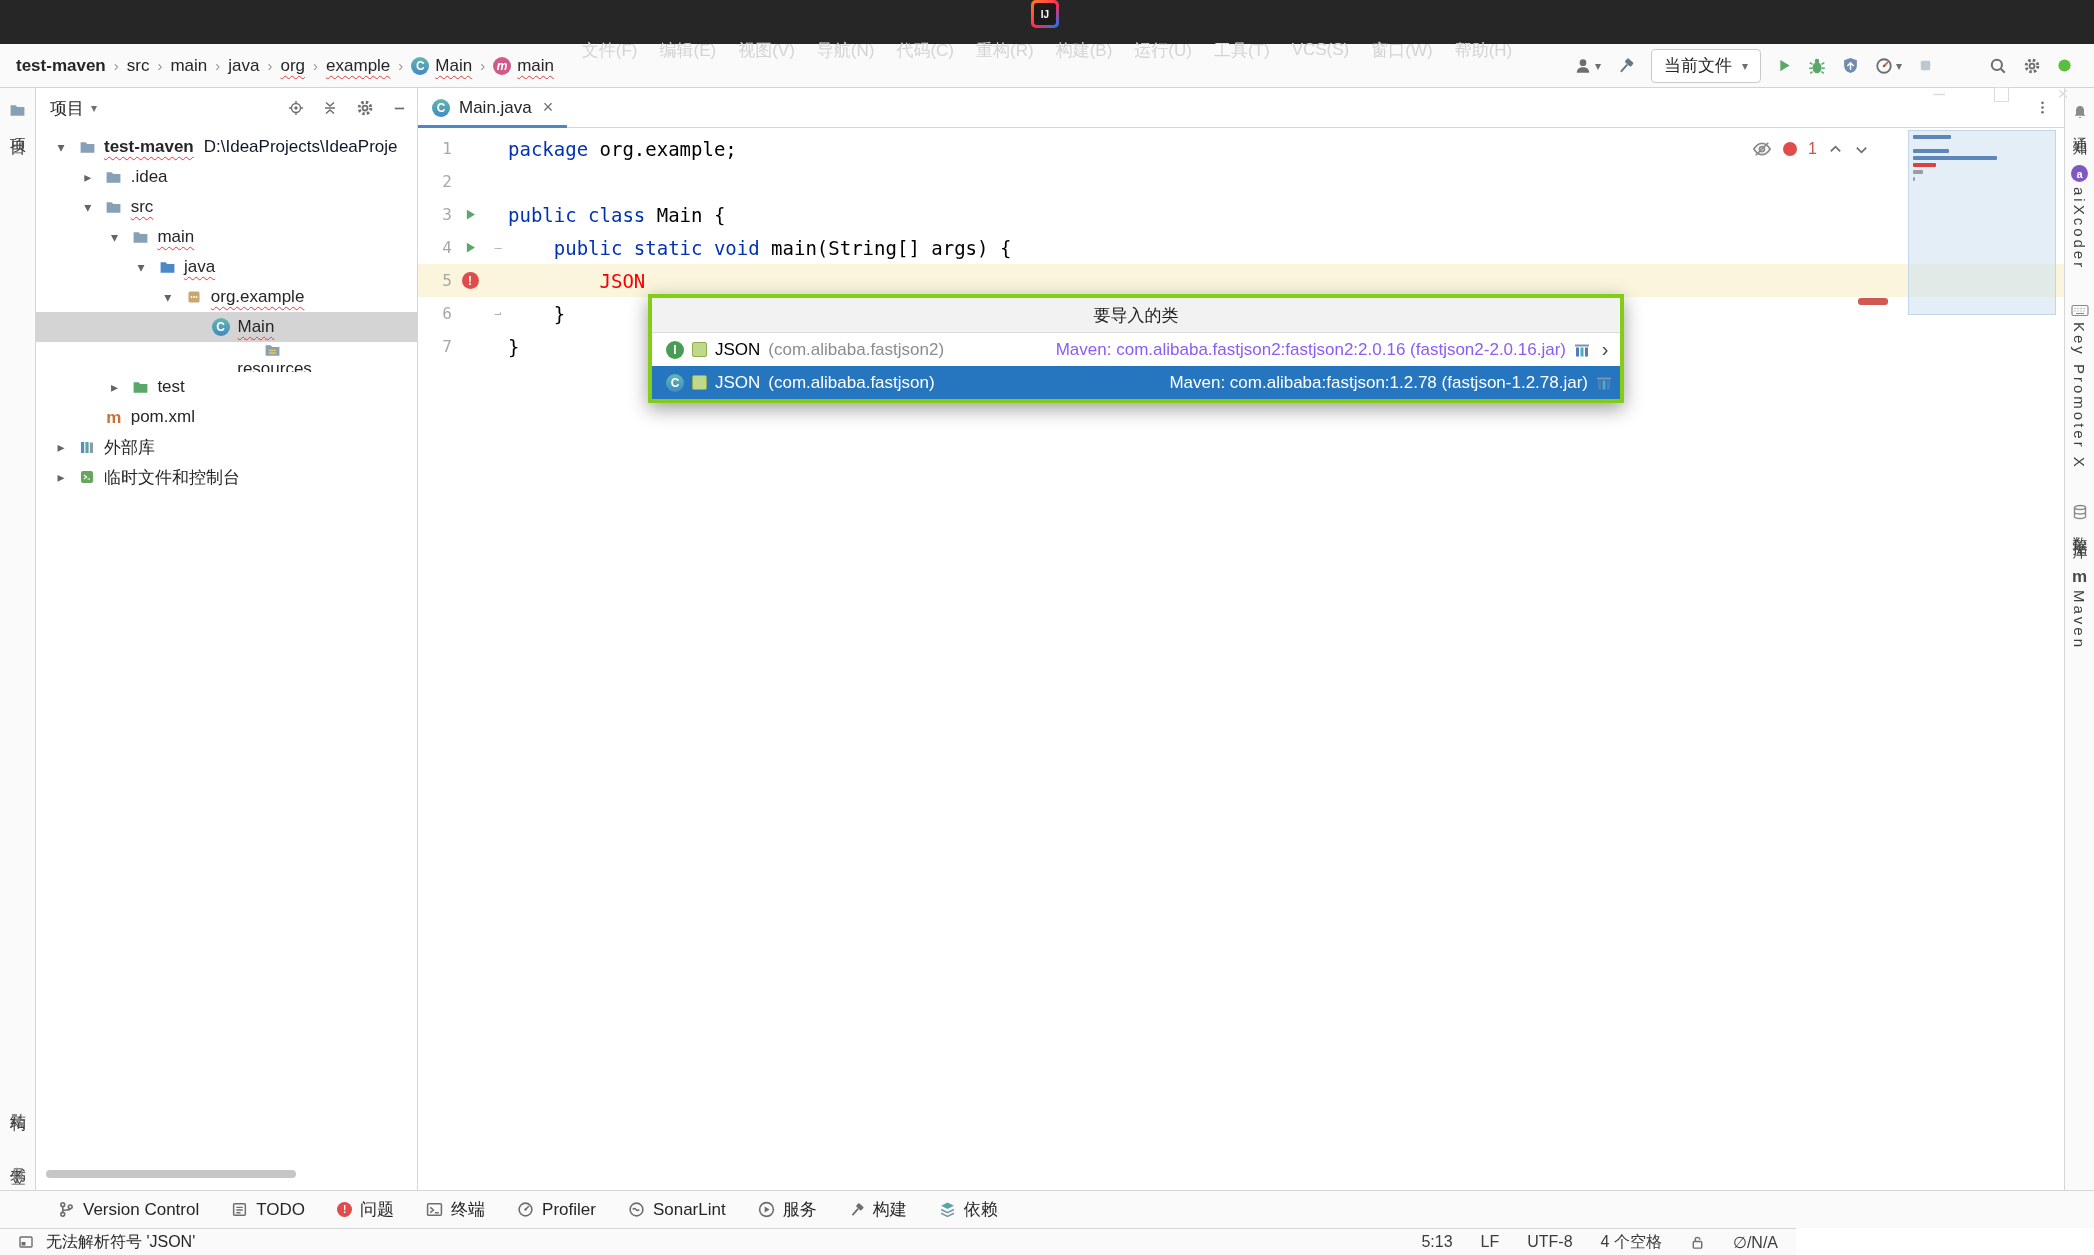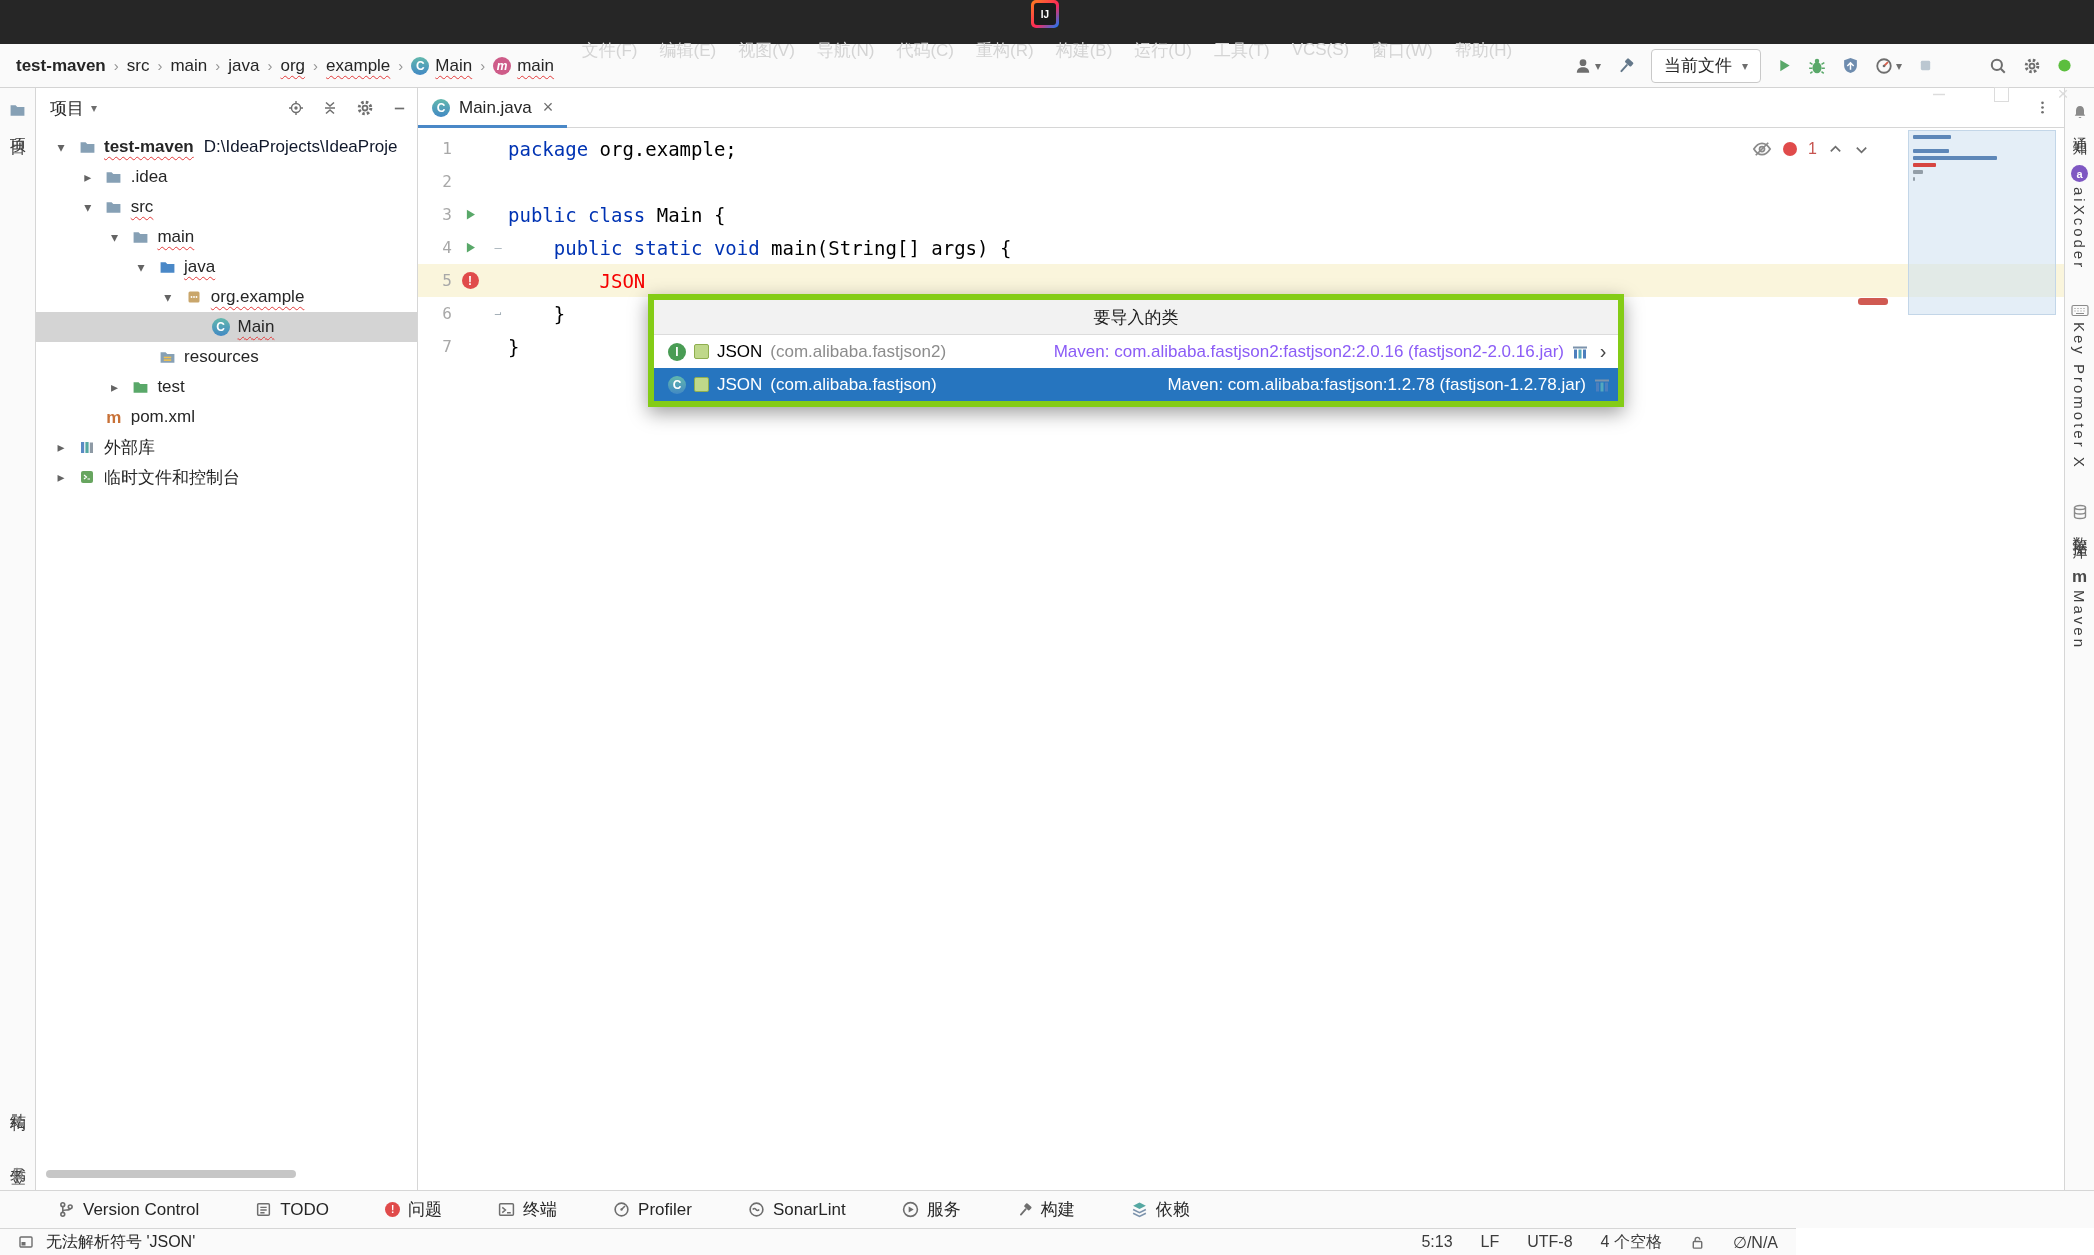--- a/index.html
+++ b/index.html
@@ -92,42 +92,42 @@
   .inspect{position:absolute;top:48px;right:195px;height:26px;display:flex;align-items:center;gap:11px;
            font-family:"Liberation Sans",sans-serif;}
   .insp-count{font-size:16px;color:#c75450;}
   .minimap{position:absolute;top:42px;right:8px;width:148px;height:200px;}
   .mm-overlay{position:absolute;left:0;top:0;width:148px;height:185px;background:rgba(205,224,241,0.55);
               border:1px solid #c3d6e8;box-sizing:border-box;}
   .mm-bar{position:absolute;height:4px;border-radius:1px;}
   .stripe-mark{position:absolute;top:210px;right:176px;width:30px;height:7px;background:#d05a52;border-radius:3px;}
 
   
-  .popup{position:absolute;left:648px;top:294px;width:976px;background:#fff;border:6px solid #84cc16;
+  .popup{position:absolute;left:648px;top:294px;width:976px;background:#fff;border:4px solid #84cc16;
          box-shadow:0 6px 18px rgba(0,0,0,.38);z-index:60;box-sizing:border-box;}
   .popup-header{height:34px;background:#f2f2f2;border-bottom:1px solid #dcdcdc;display:flex;align-items:center;
                 justify-content:center;font-size:17px;color:#1e1e1e;}
   .popup-row{height:33px;display:flex;align-items:center;gap:8px;padding:0 8px 0 14px;font-size:17px;}
   .popup-row.selected{background:#2675bf;}
   .p-name{color:#000;}
   .p-pkg{color:#8c8c8c;}
   .p-lib{margin-left:auto;color:#8b5cf6;}
   .popup-row.selected .p-name,.popup-row.selected .p-pkg,.popup-row.selected .p-lib{color:#fff;}
   .p-sub{color:#444;font-size:20px;width:14px;text-align:center;}
 
   
   .right-stripe{position:absolute;left:2064px;top:88px;width:30px;height:1102px;background:#fafafa;
                 border-left:1px solid #d6d6d6;box-sizing:border-box;display:flex;flex-direction:column;
                 align-items:center;padding-top:16px;gap:34px;}
   .rs-item{display:flex;flex-direction:column;align-items:center;gap:5px;color:#3e3e3e;font-size:15px;}
 
   
   .bottombar{position:absolute;left:0;top:1190px;width:2094px;height:38px;background:#fafafa;
              border-top:1px solid #d6d6d6;box-sizing:border-box;display:flex;align-items:center;
-             gap:56px;padding-left:58px;font-size:17px;}
+             gap:32px;padding-left:58px;font-size:17px;}
   .bb-item{display:inline-flex;align-items:center;gap:8px;}
 
   
   .statusbar{position:absolute;left:0;top:1228px;width:1796px;height:27px;background:#fafafa;
              border-top:1px solid #d6d6d6;box-sizing:border-box;display:flex;align-items:center;
              padding:0 18px;font-size:16px;gap:12px;}
   .status-right{margin-left:auto;display:flex;align-items:center;gap:28px;color:#3c3c3c;}
 </style>
 </head>
 <body>
@@ -420,21 +420,21 @@
         </span>
         <span class="tlabel squig">org.example</span>
       </div>
       <div class="tree-row selected" style="padding-left: 145.5px;">
         <span class="chev"></span>
         <span class="ticon">
           <span class="cls-ball">C</span>
         </span>
         <span class="tlabel squig">Main</span>
       </div>
-      <div class="tree-row" style="padding-left: 92.1px;">
+      <div class="tree-row" style="padding-left: 92.1px; flex-direction: column;">
         <span class="chev"></span>
         <span class="ticon">
           <svg width="17" height="17" viewBox="0 0 16 16">
             <path d="M1.5 3H6.2L7.8 4.8H14.5V13H1.5Z" fill="#86a0b5"></path>
             <rect x="4.5" y="7.2" width="7" height="1.5" fill="#f2c14e"></rect>
             <rect x="4.5" y="9.7" width="7" height="1.5" fill="#f2c14e"></rect>
           </svg>
         </span>
         <span class="tlabel">resources</span>
       </div>

